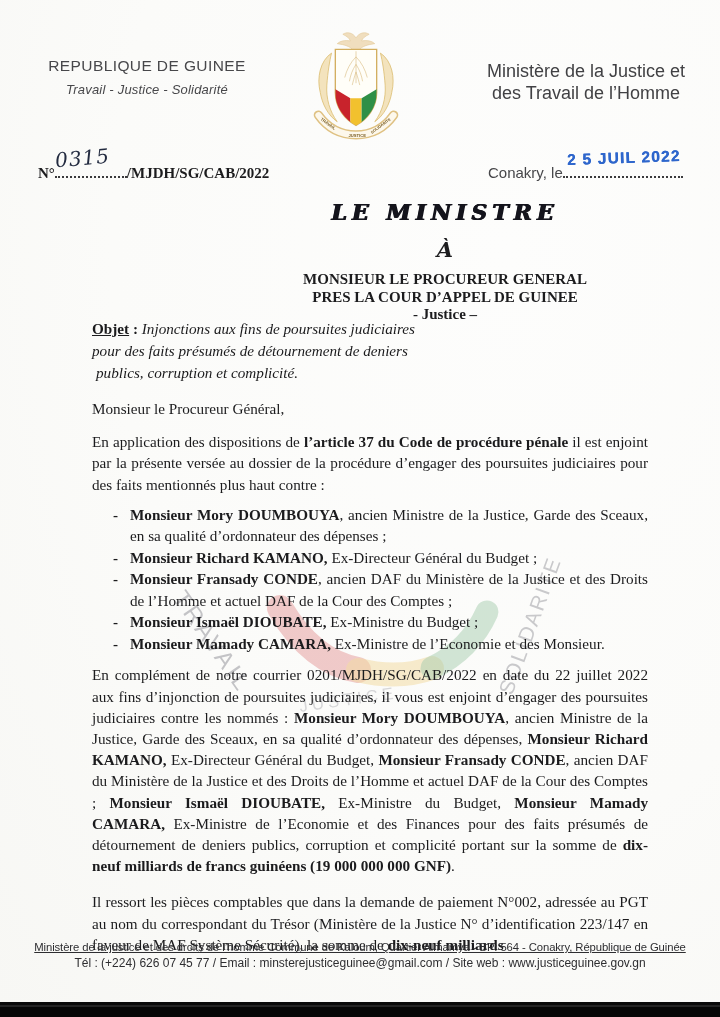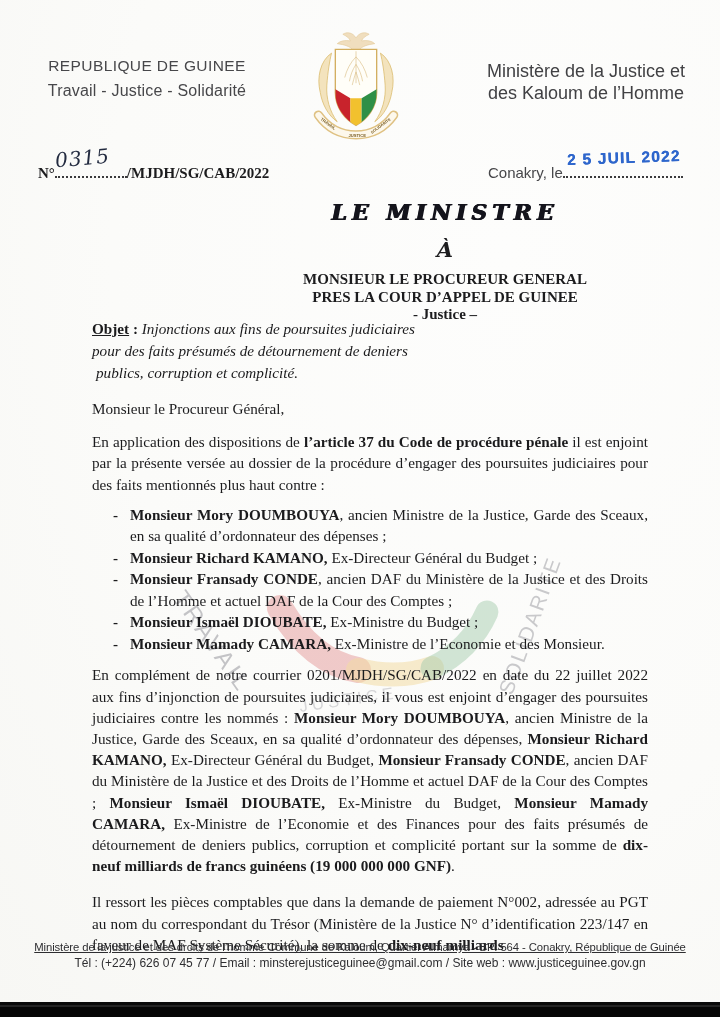--- a/index.html
+++ b/index.html
@@ -3,21 +3,21 @@
 <meta charset="utf-8">
 <style>
   html,body{margin:0;padding:0;background:#e8e8e8;}
   .page{position:relative;width:720px;height:1017px;margin:0 auto;overflow:hidden;
     background:radial-gradient(ellipse at 70% 25%, #fdfdfc 0%, #fbfbf9 55%, #f7f7f4 100%);
     font-family:"Liberation Serif", serif;color:#1c1c1e;}
   
   .hdr-left{position:absolute;left:28px;top:57px;width:238px;text-align:center;
     font-family:"Liberation Sans", sans-serif;color:#47474a;}
   .hdr-left .t1{font-size:15.5px;letter-spacing:.4px;}
-  .hdr-left .t2{font-size:16px;margin-top:7px;letter-spacing:.2px;}
+  .hdr-left .t2{font-size:13px;margin-top:7px;letter-spacing:.2px;font-style:italic;}
   .emblem{position:absolute;left:309px;top:28px;width:94px;height:116px;}
   .hdr-right{position:absolute;left:468px;top:60px;width:236px;text-align:center;
     font-family:"Liberation Sans", sans-serif;font-size:18px;line-height:22px;color:#414144;}
   
   .ref-left{position:absolute;left:38px;top:163px;font-size:15px;font-weight:bold;white-space:nowrap;}
   .ndots{display:inline-block;width:72px;height:13px;border-bottom:2px dotted #3a3a3c;position:relative;}
   .hand{position:absolute;left:0;top:-17px;font-family:"DejaVu Serif", serif;font-style:italic;
     font-size:20px;font-weight:normal;color:#232b40;transform:rotate(-5deg);letter-spacing:1px;}
   .ref-right{position:absolute;left:488px;top:163px;font-family:"Liberation Sans", sans-serif;
     font-size:15px;color:#47474a;white-space:nowrap;}
@@ -101,21 +101,21 @@
     </g>
     <path d="M10 92 C20 106 34 113 50 113 C66 113 80 106 90 92" fill="none" stroke="#dfc182" stroke-width="10" stroke-linecap="round"></path>
     <path d="M10 92 C20 106 34 113 50 113 C66 113 80 106 90 92" fill="none" stroke="#fdf8ec" stroke-width="6.5" stroke-linecap="round"></path>
     <text x="12" y="99" transform="rotate(36 15 98)" font-size="4.4" font-weight="bold" fill="#7c5e22" font-family="Liberation Sans, sans-serif">TRAVAIL</text>
     <text x="42" y="115" font-size="4.4" font-weight="bold" fill="#7c5e22" font-family="Liberation Sans, sans-serif">JUSTICE</text>
     <text x="64" y="109" transform="rotate(-36 70 106)" font-size="4.2" font-weight="bold" fill="#7c5e22" font-family="Liberation Sans, sans-serif">SOLIDARITE</text>
   </svg>
 
   <div class="hdr-right">
     <div>Ministère de la Justice et</div>
-    <div>des Kaloum de l’Homme</div>
+    <div>des Travail de l’Homme</div>
   </div>
 
   <div class="ref-left">
     <span>N°</span><span class="ndots"><span class="hand">0315</span></span><span>/MJDH/SG/CAB/2022</span>
   </div>
   <div class="ref-right">
     <span>Conakry, le</span><span class="cdots"><span class="stamp">2 5 JUIL 2022</span></span>
   </div>
 
   <div class="center-col">

